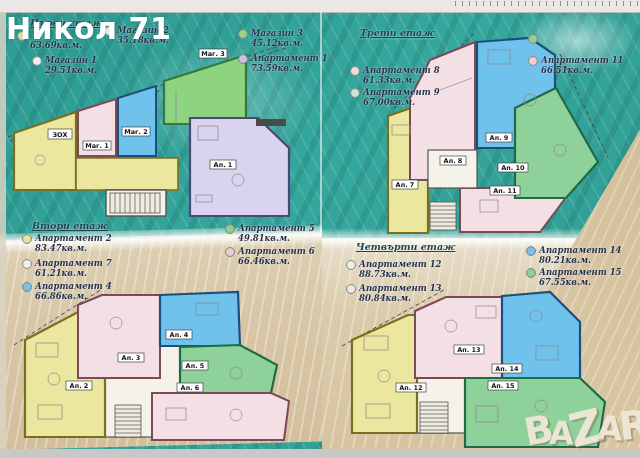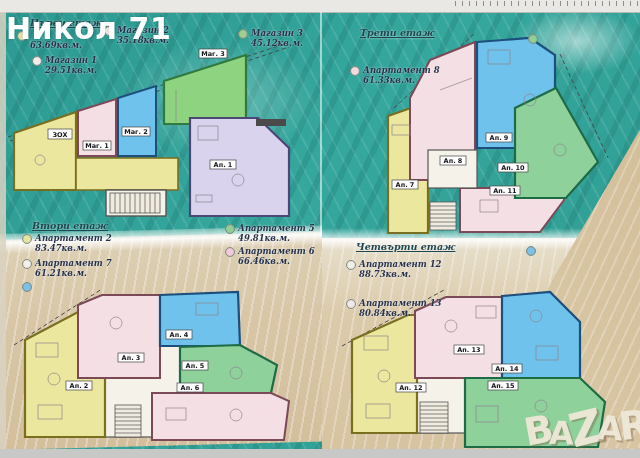--- a/index.html
+++ b/index.html
@@ -281,38 +281,49 @@
         <span class="esize">35.18кв.м.</span>
       </span>
   </div>
   <div class="entry" style="left:238px;top:28px">
     <span class="bullet" style="background: rgb(159, 208, 143);"></span>
     <span class="etxt">
         <span class="lbl">Магазин 3</span>
         <span class="esize">45.12кв.м.</span>
       </span>
   </div>
+  <div class="entry" style="left:238px;top:53px">
+    <span class="bullet" style="background: rgb(204, 195, 226);"></span>
+    <span class="etxt">
+        <span class="lbl">Апартамент 1</span>
+        <span class="esize">73.59кв.м.</span>
+      </span>
+  </div>
 
   <div class="ltitle" style="left:32px;top:220px">Втори етаж</div>
   <div class="entry" style="left:22px;top:233px">
     <span class="bullet" style="background: rgb(231, 227, 165);"></span>
     <span class="etxt">
         <span class="lbl">Апартамент 2</span>
         <span class="esize">83.47кв.м.</span>
       </span>
   </div>
   <div class="entry" style="left:22px;top:258px">
     <span class="bullet" style="background: rgb(246, 239, 233);"></span>
     <span class="etxt">
         <span class="lbl">Апартамент 7</span>
         <span class="esize">61.21кв.м.</span>
       </span>
   </div>
   <div class="entry" style="left:22px;top:281px">
     <span class="bullet" style="background: rgb(124, 194, 232);"></span>
+    <span class="etxt">
+        <span class="lbl">Апартамент 4</span>
+        <span class="esize">66.86кв.м.</span>
+      </span>
   </div>
   <div class="entry" style="left:225px;top:223px">
     <span class="bullet" style="background: rgb(146, 207, 152);"></span>
     <span class="etxt">
         <span class="lbl">Апартамент 5</span>
         <span class="esize">49.81кв.м.</span>
       </span>
   </div>
   <div class="entry" style="left:225px;top:246px">
     <span class="bullet" style="background: rgb(240, 203, 217);"></span>
@@ -323,39 +334,64 @@
   </div>
 
   <div class="ltitle" style="left:360px;top:27px">Трети етаж</div>
   <div class="entry" style="left:350px;top:65px">
     <span class="bullet" style="background: rgb(246, 217, 221);"></span>
     <span class="etxt">
         <span class="lbl">Апартамент 8</span>
         <span class="esize">61.33кв.м.</span>
       </span>
   </div>
+  <div class="entry" style="left:350px;top:87px">
+    <span class="bullet" style="background: rgb(207, 228, 210);"></span>
+    <span class="etxt">
+        <span class="lbl">Апартамент 9</span>
+        <span class="esize">67.00кв.м.</span>
+      </span>
+  </div>
   <div class="entry" style="left:528px;top:33px">
     <span class="bullet" style="background: rgb(146, 207, 152);"></span>
+  </div>
+  <div class="entry" style="left:528px;top:55px">
+    <span class="bullet" style="background: rgb(240, 203, 217);"></span>
+    <span class="etxt">
+        <span class="lbl">Апартамент 11</span>
+        <span class="esize">66.51кв.м.</span>
+      </span>
   </div>
 
   <div class="ltitle" style="left:356px;top:241px">Четвърти етаж</div>
   <div class="entry" style="left:346px;top:259px">
     <span class="bullet" style="background: rgb(242, 239, 232);"></span>
     <span class="etxt">
         <span class="lbl">Апартамент 12</span>
         <span class="esize">88.73кв.м.</span>
       </span>
   </div>
-  <div class="entry" style="left:346px;top:298px">
+  <div class="entry" style="left:346px;top:283px">
     <span class="bullet" style="background: rgb(242, 232, 232);"></span>
     <span class="etxt">
         <span class="lbl">Апартамент 13</span>
         <span class="esize">80.84кв.м.</span>
       </span>
   </div>
   <div class="entry" style="left:526px;top:245px">
     <span class="bullet" style="background: rgb(124, 194, 232);"></span>
+    <span class="etxt">
+        <span class="lbl">Апартамент 14</span>
+        <span class="esize">80.21кв.м.</span>
+      </span>
+  </div>
+  <div class="entry" style="left:526px;top:267px">
+    <span class="bullet" style="background: rgb(146, 207, 152);"></span>
+    <span class="etxt">
+        <span class="lbl">Апартамент 15</span>
+        <span class="esize">67.55кв.м.</span>
+      </span>
   </div>
 
   <div class="agency">Никол 71</div>
   <div class="bazar"><span class="bz bz0">B</span><span class="bz bz1">A</span><span class="bz bz2">Z</span><span class="bz bz3">A</span><span class="bz bz4">R</span></div>
 
 </div>
 
 </body></html>

